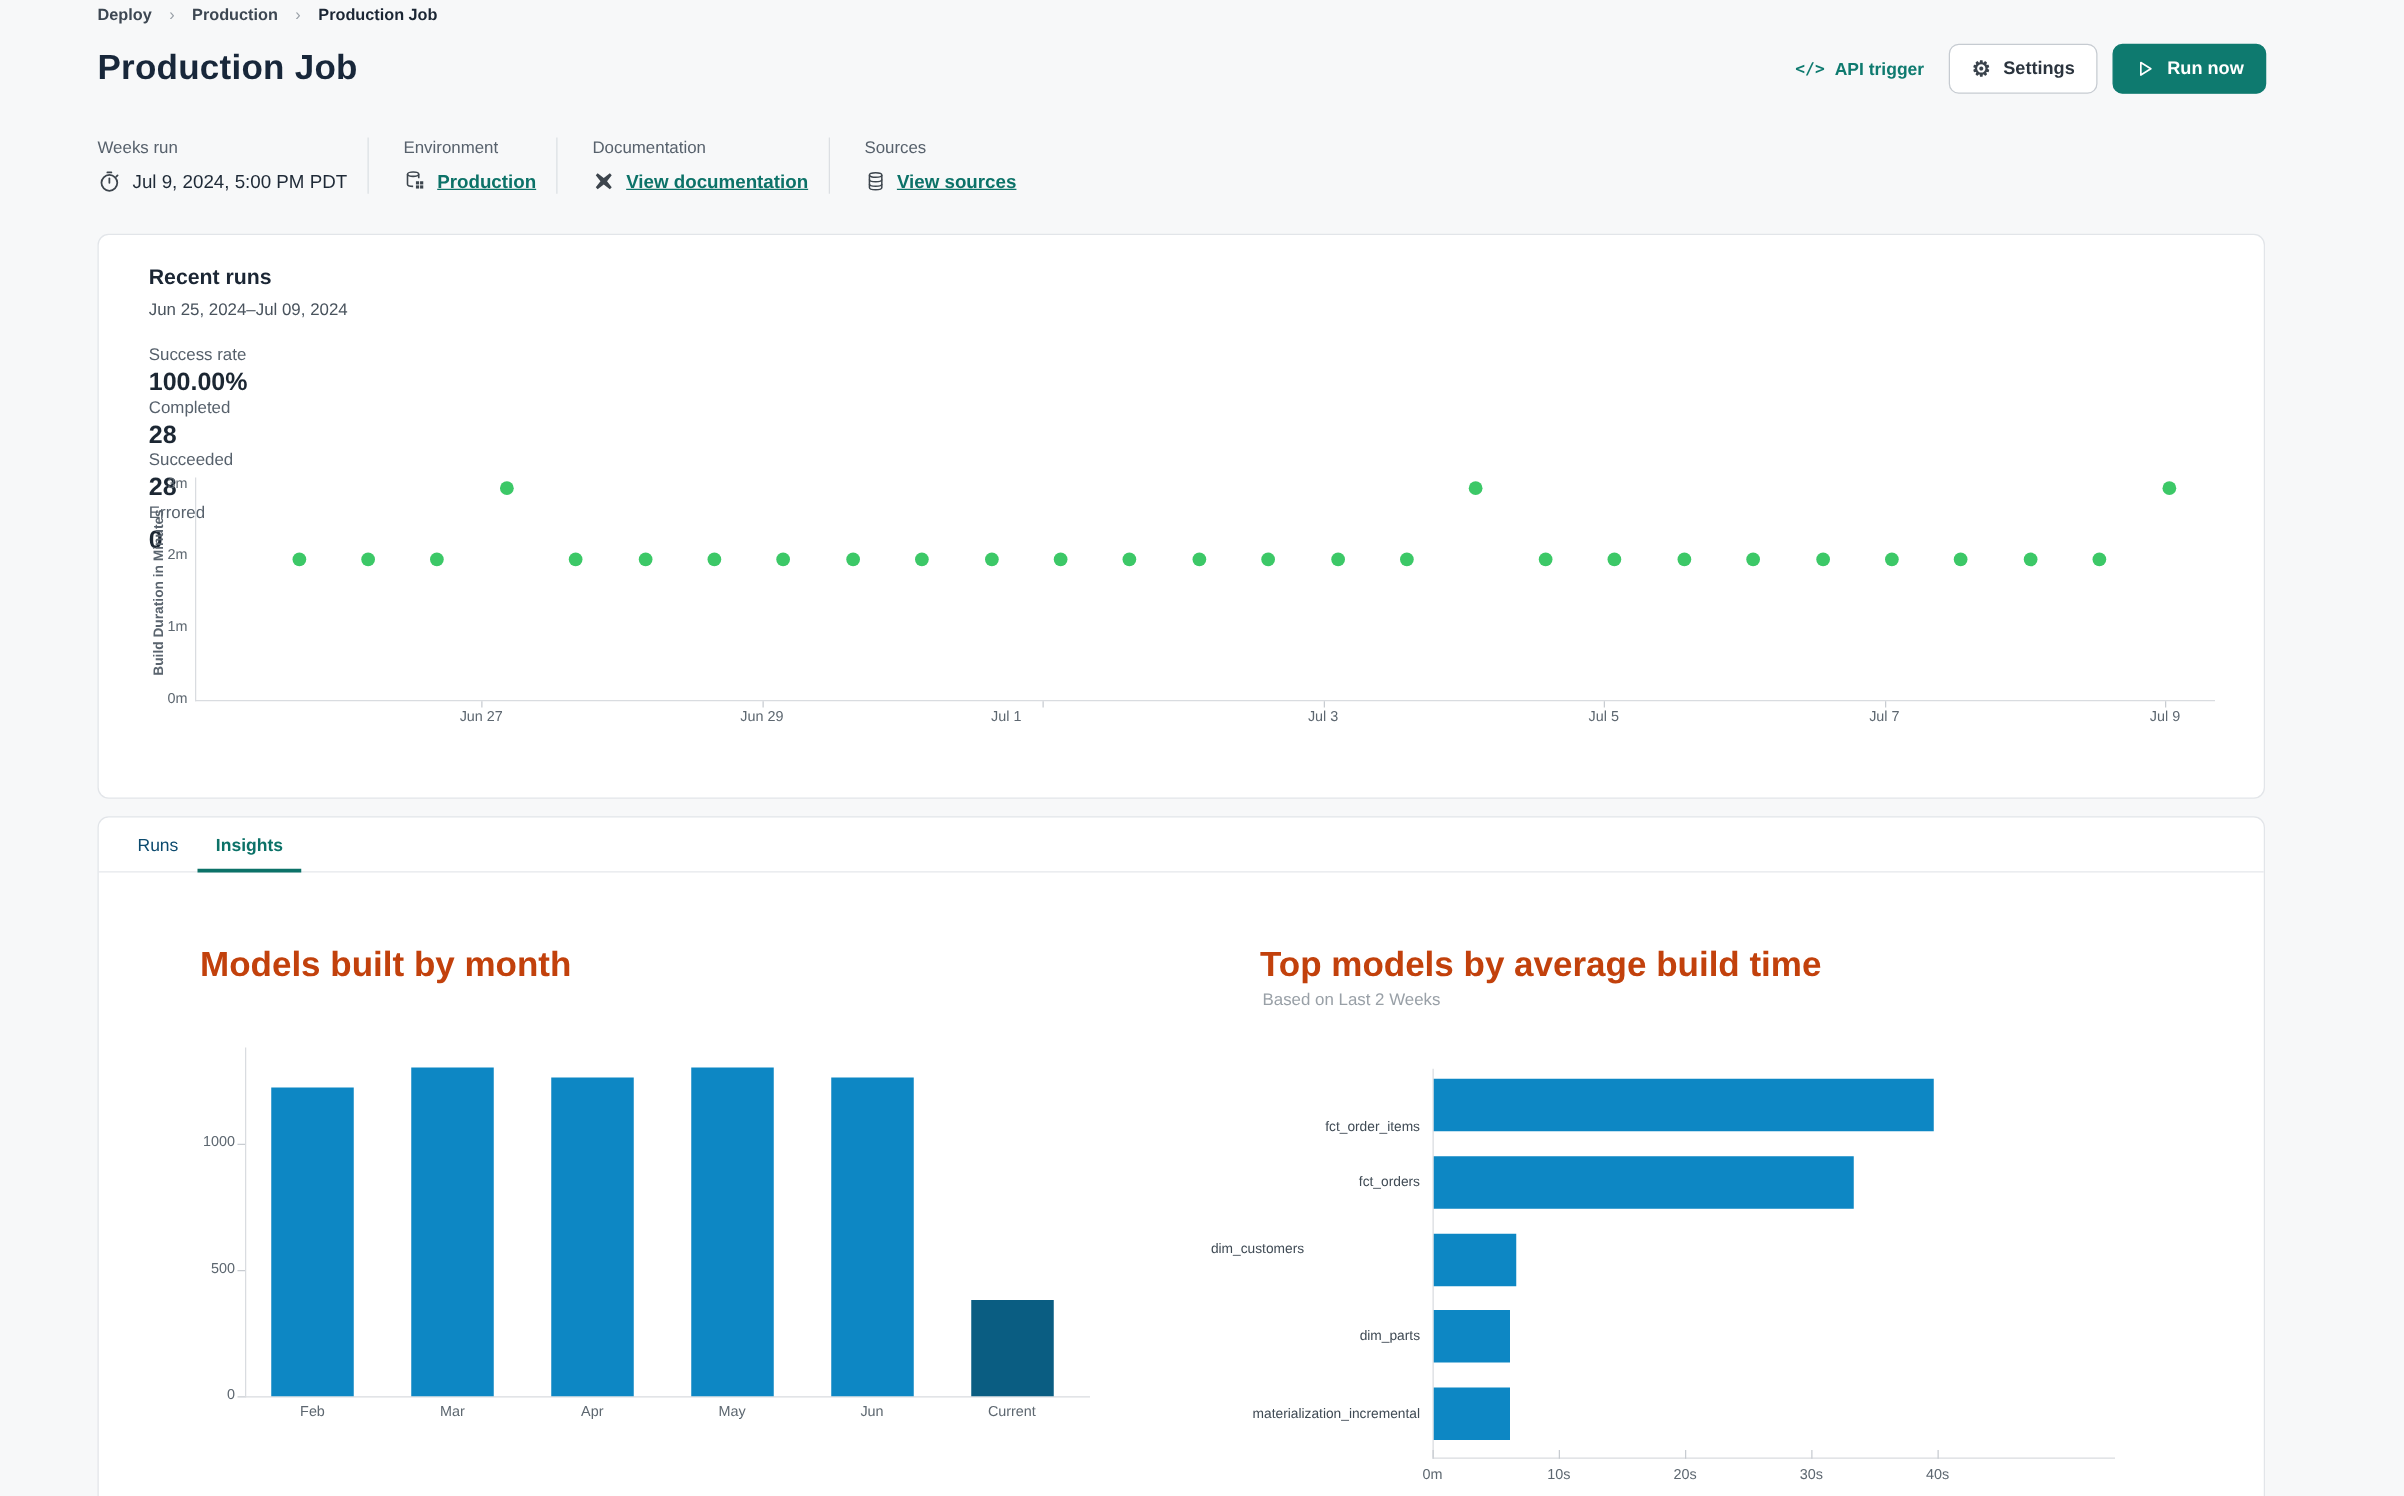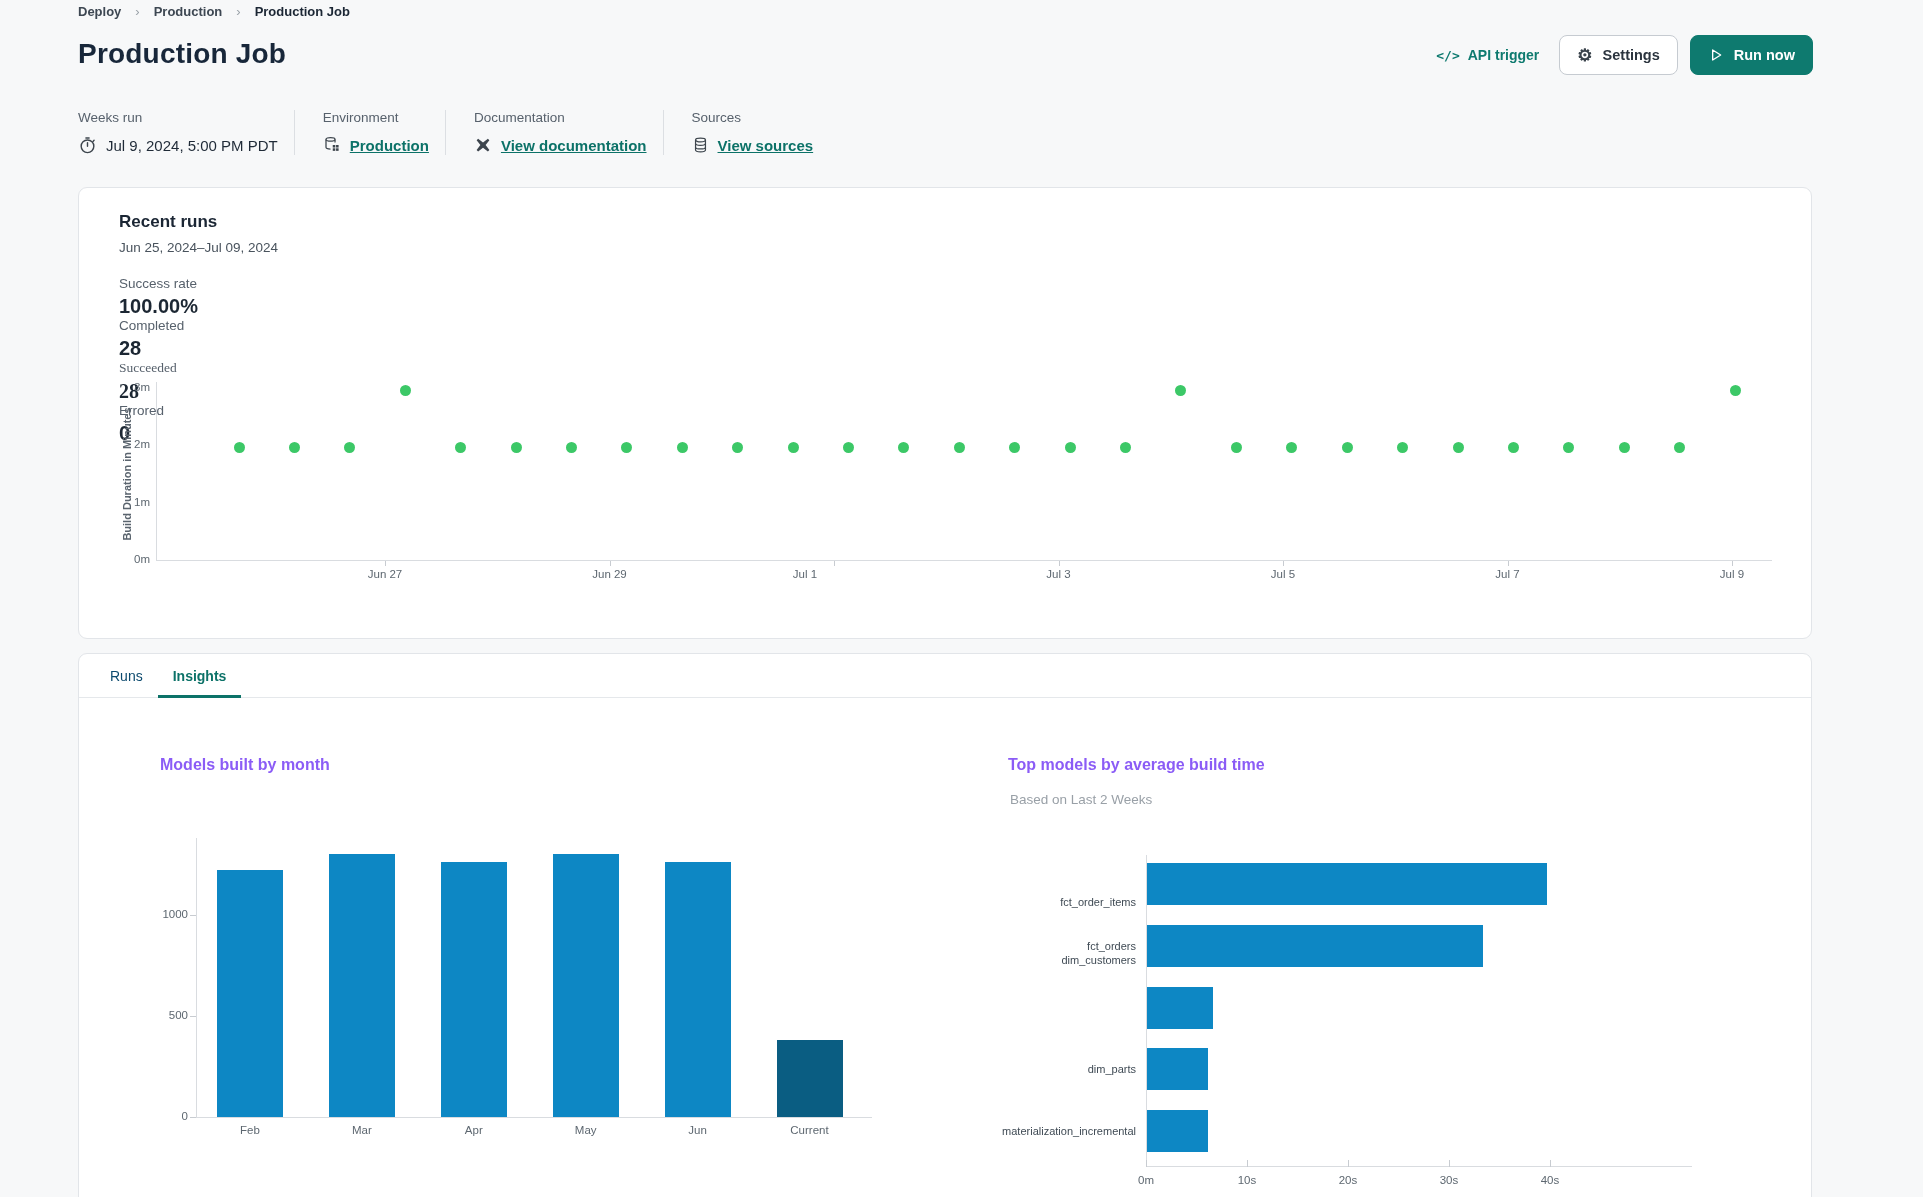--- a/index.html
+++ b/index.html
@@ -30,33 +30,33 @@
   .info-link { color:#0c7268; font-weight:700; text-decoration:underline; cursor:pointer; }
   .info-divider { width:1px; background:#dcdfe3; margin:0 28px 0 16px; }
 
   .card { position:absolute; background:#ffffff; border:1px solid #e2e5e9; border-radius:9px; }
   #card-recent { left:78px; top:187px; width:1734px; height:452px; }
   .card-title { position:absolute; left:40px; top:24px; font-size:17px; font-weight:700; color:#1b2634; }
   .card-subtitle { position:absolute; left:40px; top:52px; font-size:13.5px; color:#49535d; }
   .stats { position:absolute; left:40px; top:88px; display:flex;flex-direction:column; }
   .stat { width:124px; }
   .stat:nth-child(2) { width:102px; }
-  .stat:nth-child(3) { width:103px;font-family:Liberation Serif, serif; }
+  .stat:nth-child(3) { width:103px; }
   .stat-label { font-size:13.5px; color:#57616c; }
   .stat-value { margin-top:4px; font-size:20px; font-weight:700; color:#1c2733; }
 
   #card-insights { left:78px; top:653px; width:1734px; height:560px; }
   .tab-row { height:44px; border-bottom:1px solid #e5e8eb; display:flex; padding-left:16px; }
   .tab { position:relative; display:flex; align-items:center; padding:0 15px; font-size:14px; color:#0c4a6e; cursor:pointer; }
   .tab.active { color:#0c7268; font-weight:700; }
   .tab.active::after { content:""; position:absolute; left:0; right:0; bottom:-1px; height:3px; background:#0c7268; }
 
   .rot-label { position:absolute; left:127px; top:474px; transform:translate(-50%,-50%) rotate(-90deg);
     font-size:11px; font-weight:700; color:#5a646e; white-space:nowrap; }
-  .chart-title { position:absolute; font-size:16px; font-weight:700; color:#8b5cf6; }
+  .chart-title { position:absolute; font-size:28px; font-weight:700; color:#c2410c; }
   #month-title { left:160px; top:756px; }
   #top-title { left:1008px; top:756px; }
   #top-subtitle { position:absolute; left:1010px; top:792px; font-size:13.5px; color:#99a0a7; }
   .axis-line { position:absolute; background:#d9dce0; }
   .tick-mark { position:absolute; background:#c8ccd1; }
   .tick-label { position:absolute; font-size:11.5px; color:#5d6770; }
   .tick-label.right { text-align:right; }
   .tick-label.center { text-align:center; }
   .dot { position:absolute; width:11px; height:11px; border-radius:50%; cursor:pointer; }
   .vbar { position:absolute; cursor:default; }
@@ -254,21 +254,21 @@
       <div class="vbar" style="left: 664.6px; top: 862.228px; width: 66px; height: 254.772px; background: rgb(13, 135, 196);"></div>
       <div class="tick-label center" style="left: 652.6px; width: 90px; top: 1124px;">Jun</div>
       <div class="vbar" style="left: 776.5px; top: 1040.16px; width: 66px; height: 76.836px; background: rgb(10, 93, 130);"></div>
       <div class="tick-label center" style="left: 764.5px; width: 90px; top: 1124px;">Current</div>
       <div class="axis-line" style="left: 1146px; top: 855px; width: 1px; height: 311px;"></div>
       <div class="axis-line" style="left: 1146px; top: 1166px; width: 546px; height: 1px;"></div>
       <div class="hbar-label" style="left: 876px; width: 260px; top: 896px;">fct_order_items</div>
       <div class="hbar" style="left: 1147px; top: 863px; width: 399.96px; height: 42px; background: rgb(13, 135, 196);"></div>
       <div class="hbar-label" style="left: 876px; width: 260px; top: 939.75px;">fct_orders</div>
       <div class="hbar" style="left: 1147px; top: 924.75px; width: 336.33px; height: 42px; background: rgb(13, 135, 196);"></div>
-      <div class="hbar-label" style="left: 876px; width: 260px; top: 954px;">dim_customers</div>
+      <div class="hbar-label" style="left: 876px; width: 260px; top: 993px; text-align: center;">dim_customers</div>
       <div class="hbar" style="left: 1147px; top: 986.5px; width: 65.65px; height: 42px; background: rgb(13, 135, 196);"></div>
       <div class="hbar-label" style="left: 876px; width: 260px; top: 1063.25px;">dim_parts</div>
       <div class="hbar" style="left: 1147px; top: 1048.25px; width: 60.6px; height: 42px; background: rgb(13, 135, 196);"></div>
       <div class="hbar-label" style="left: 876px; width: 260px; top: 1125px;">materialization_incremental</div>
       <div class="hbar" style="left: 1147px; top: 1110px; width: 60.6px; height: 42px; background: rgb(13, 135, 196);"></div>
       <div class="tick-mark" style="left: 1146px; top: 1160px; width: 1px; height: 7px;"></div>
       <div class="tick-label center" style="left: 1106px; width: 80px; top: 1174px;">0m</div>
       <div class="tick-mark" style="left: 1247px; top: 1160px; width: 1px; height: 7px;"></div>
       <div class="tick-label center" style="left: 1207px; width: 80px; top: 1174px;">10s</div>
       <div class="tick-mark" style="left: 1348px; top: 1160px; width: 1px; height: 7px;"></div>

